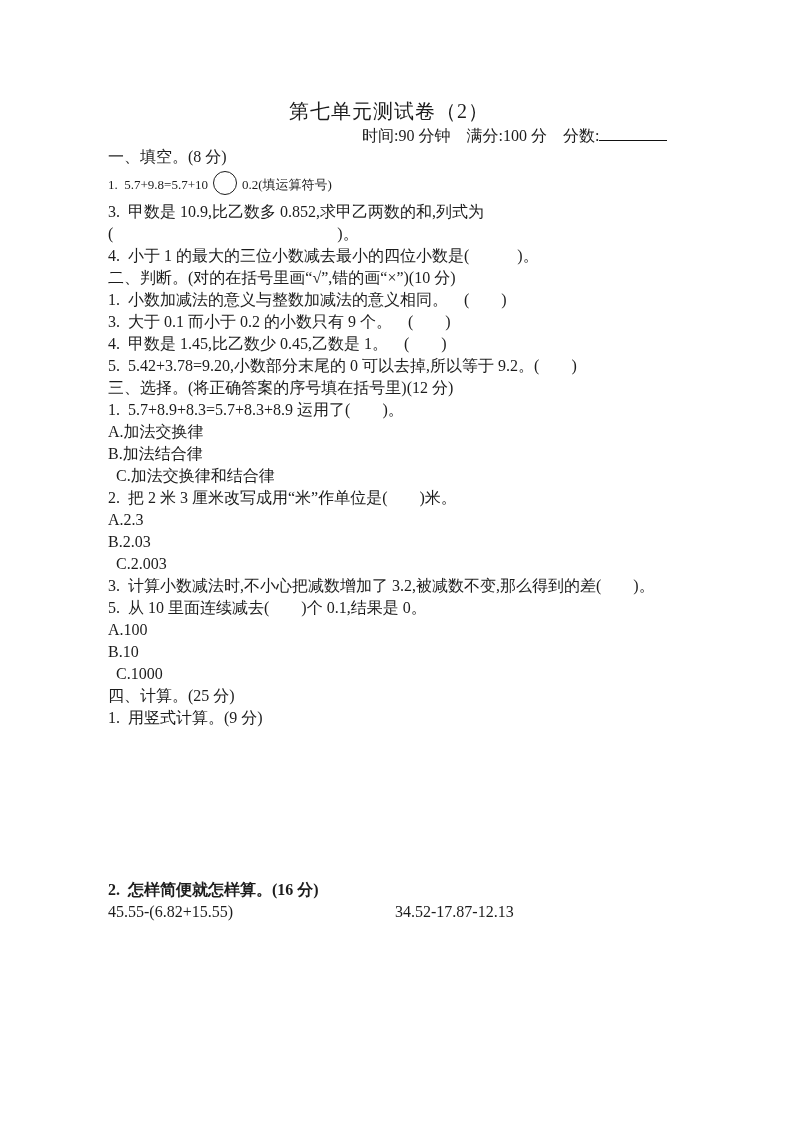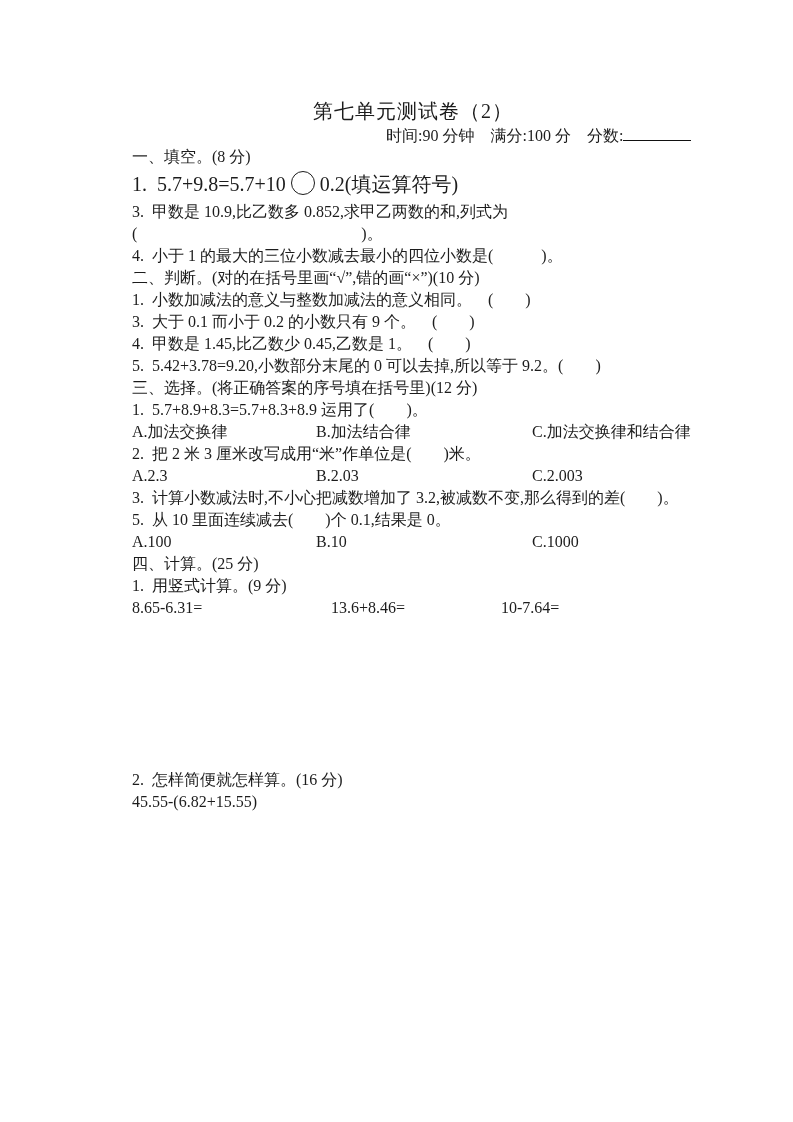--- a/index.html
+++ b/index.html
@@ -12,21 +12,21 @@
     width: 793px;
     height: 1122px;
     background: #ffffff;
     overflow: hidden;
     font-family: "Liberation Serif", "DejaVu Serif", serif;
     color: #1c1c1c;
   }
   .content {
     position: absolute;
     top: 98px;
-    left: 132px;
+    left: 108px;
     width: 562px;
   }
   .title {
     text-align: center;
     font-size: 20px;
     line-height: 26px;
     letter-spacing: 1px;
     white-space: pre-wrap;
   }
   .meta-line {
@@ -45,52 +45,54 @@
   }
   .line {
     font-size: 16px;
     line-height: 22px;
     white-space: pre-wrap;
   }
   .circle-line {
     height: 33px;
     display: flex;
     align-items: center;
-    font-size: 20px;
+    font-size: 13px;
     white-space: pre-wrap;
   }
   .op-circle {
     display: inline-block;
     width: 22px;
     height: 22px;
     border: 1.6px solid #1c1c1c;
     border-radius: 50%;
     margin: 0 5px 4px 5px;
     flex: 0 0 auto;
   }
   .opt-row {
     display: flex;
     font-size: 16px;
     line-height: 22px;
     white-space: pre-wrap;
+    flex-direction: column;
   }
   .opt-a { width: 184px; }
   .opt-b { width: 208px; }
   .opt-c { flex: 1; margin-left: 8px; }
   .calc-row {
     display: flex;
     font-size: 16px;
     line-height: 22px;
     white-space: pre-wrap;
   }
   .calc-1 { width: 199px; }
   .calc-2 { width: 170px; }
   .calc-3 { flex: 1; }
   .simplify-heading {
     margin-top: 150px;
+    font-weight: bold;
   }
   .simp-row {
     display: flex;
     font-size: 16px;
     line-height: 22px;
     white-space: pre-wrap;
   }
   .simp-1 { width: 287px; }
   .simp-2 { flex: 1; }
 </style>
@@ -138,25 +140,21 @@
 
     <div class="line">5.  从 10 里面连续减去(　　)个 0.1,结果是 0。</div>
     <div class="opt-row">
       <span class="opt-a">A.100</span>
       <span class="opt-b">B.10</span>
       <span class="opt-c">C.1000</span>
     </div>
 
     <div class="line">四、计算。(25 分)</div>
     <div class="line">1.  用竖式计算。(9 分)</div>
-    <div class="calc-row">
-      <span class="calc-1">8.65-6.31=</span>
-      <span class="calc-2">13.6+8.46=</span>
-      <span class="calc-3">10-7.64=</span>
-    </div>
 
     <div class="line simplify-heading">2.  怎样简便就怎样算。(16 分)</div>
     <div class="simp-row">
       <span class="simp-1">45.55-(6.82+15.55)</span>
+      <span class="simp-2">34.52-17.87-12.13</span>
     </div>
 
   </div>
 </div>
 
 </body></html>

